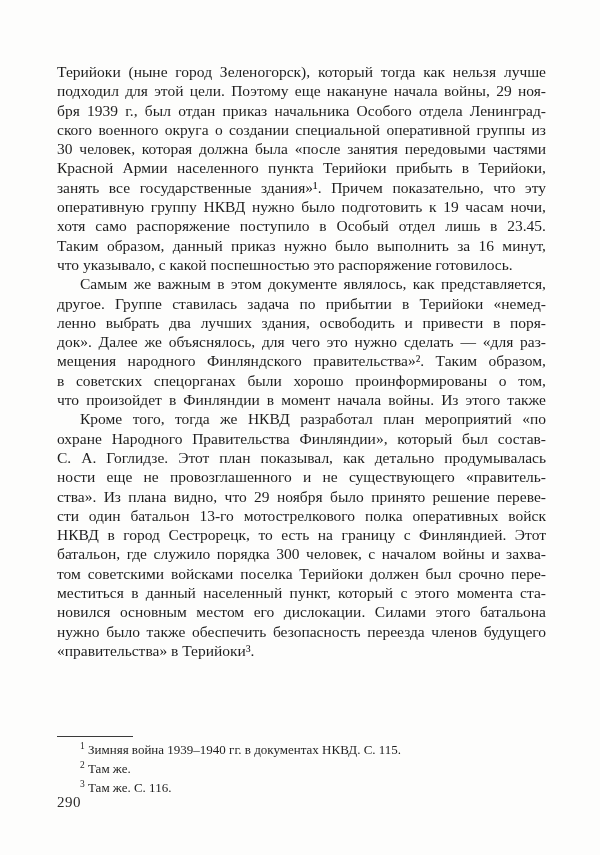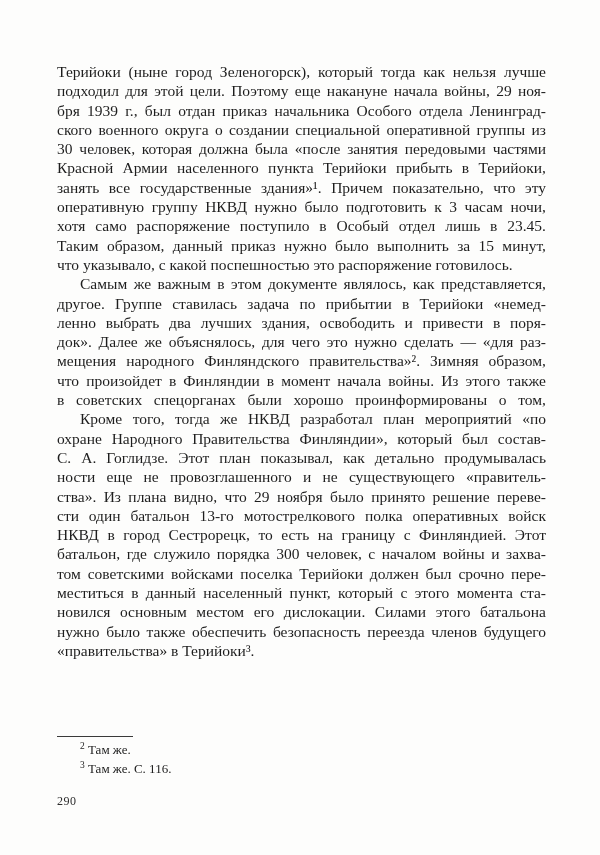--- a/index.html
+++ b/index.html
@@ -55,52 +55,52 @@
   }
   .fn-marker {
     font-size: 9.5px;
     vertical-align: super;
     line-height: 0;
   }
   .page-number {
     position: absolute;
     left: 57px;
     top: 794px;
-    font-size: 12px;
+    font-size: 15px;
     color: #2b2b2b;
     letter-spacing: 0.5px;
   }
 </style>
 </head>
 <body>
 
 <div class="page">
 
   <div class="body-text">
       <div>
         <div class="line">Терийоки (ныне город Зеленогорск), который тогда как нельзя лучше</div>
         <div class="line">подходил для этой цели. Поэтому еще накануне начала войны, 29 ноя-</div>
         <div class="line">бря 1939 г., был отдан приказ начальника Особого отдела Ленинград-</div>
         <div class="line">ского военного округа о создании специальной оперативной группы из</div>
         <div class="line">30 человек, которая должна была «после занятия передовыми частями</div>
         <div class="line">Красной Армии населенного пункта Терийоки прибыть в Терийоки,</div>
         <div class="line">занять все государственные здания»¹. Причем показательно, что эту</div>
-        <div class="line">оперативную группу НКВД нужно было подготовить к 3 часам ночи,</div>
+        <div class="line">оперативную группу НКВД нужно было подготовить к 19 часам ночи,</div>
         <div class="line">хотя само распоряжение поступило в Особый отдел лишь в 23.45.</div>
-        <div class="line">Таким образом, данный приказ нужно было выполнить за 15 минут,</div>
+        <div class="line">Таким образом, данный приказ нужно было выполнить за 16 минут,</div>
         <div class="line last">что указывало, с какой поспешностью это распоряжение готовилось.</div>
       </div>
       <div>
         <div class="line indent">Самым же важным в этом документе являлось, как представляется,</div>
         <div class="line">другое. Группе ставилась задача по прибытии в Терийоки «немед-</div>
         <div class="line">ленно выбрать два лучших здания, освободить и привести в поря-</div>
         <div class="line">док». Далее же объяснялось, для чего это нужно сделать — «для раз-</div>
-        <div class="line">мещения народного Финляндского правительства»². Зимняя образом,</div>
+        <div class="line">мещения народного Финляндского правительства»². Таким образом,</div>
+        <div class="line">в советских спецорганах были хорошо проинформированы о том,</div>
         <div class="line">что произойдет в Финляндии в момент начала войны. Из этого также</div>
-        <div class="line">в советских спецорганах были хорошо проинформированы о том,</div>
       </div>
       <div>
         <div class="line indent">Кроме того, тогда же НКВД разработал план мероприятий «по</div>
         <div class="line">охране Народного Правительства Финляндии», который был состав-</div>
         <div class="line">С. А. Гоглидзе. Этот план показывал, как детально продумывалась</div>
         <div class="line">ности еще не провозглашенного и не существующего «правитель-</div>
         <div class="line">ства». Из плана видно, что 29 ноября было принято решение переве-</div>
         <div class="line">сти один батальон 13-го мотострелкового полка оперативных войск</div>
         <div class="line">НКВД в город Сестрорецк, то есть на границу с Финляндией. Этот</div>
         <div class="line">батальон, где служило порядка 300 человек, с началом войны и захва-</div>
@@ -108,20 +108,21 @@
         <div class="line">меститься в данный населенный пункт, который с этого момента ста-</div>
         <div class="line">новился основным местом его дислокации. Силами этого батальона</div>
         <div class="line">нужно было также обеспечить безопасность переезда членов будущего</div>
         <div class="line last">«правительства» в Терийоки³.</div>
       </div>
     </div>
 
   <div class="footnotes">
     <div class="fn-rule"></div>
     <div id="fn-list">
+        <div class="fn-line"><span class="fn-marker">1</span><span> Зимняя война 1939–1940 гг. в документах НКВД. С. 115.</span></div>
         <div class="fn-line"><span class="fn-marker">2</span><span> Там же.</span></div>
         <div class="fn-line"><span class="fn-marker">3</span><span> Там же. С. 116.</span></div>
       </div>
   </div>
 
   <div class="page-number">290</div>
 
 </div>
 
 </body></html>

